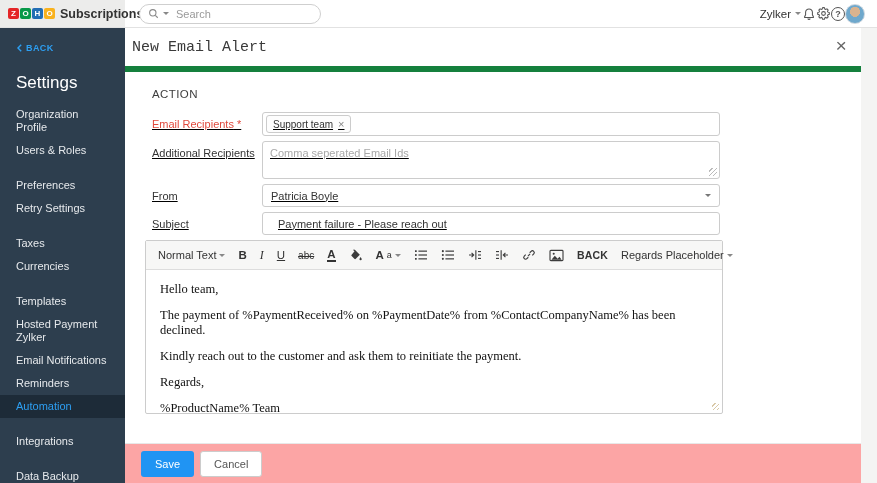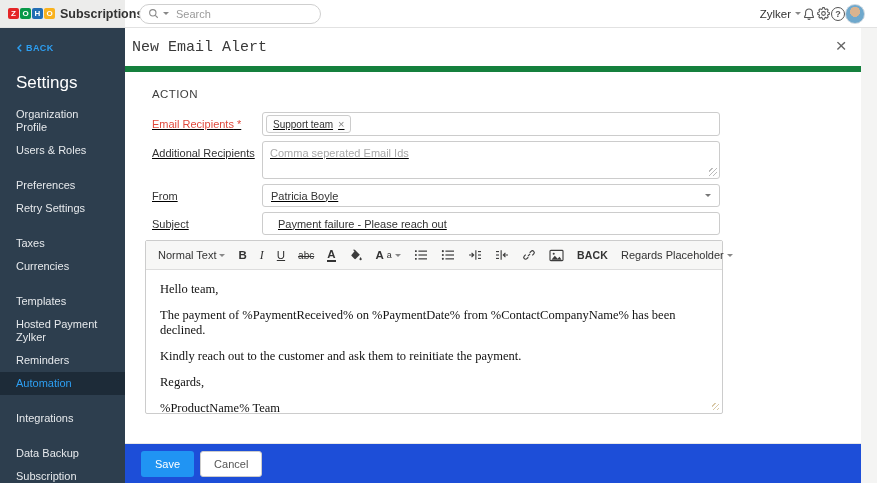--- a/index.html
+++ b/index.html
@@ -62,21 +62,21 @@
   .tb-strike { text-decoration:line-through; font-size:10px; }
   .tb-fontcolor { font-weight:bold; font-size:11.5px; border-bottom:2.5px solid #333; line-height:11px; }
   .tb-aa b { font-size:11.5px; } .tb-aa span.little { font-size:9px; }
   .tb-html { font-weight:bold; font-size:10.5px; letter-spacing:.2px; }
   .tb-insert { margin-left:auto; font-size:11px; }
   .ed-body { height:143px; padding:12px 14px; font-family:"Liberation Serif", serif; font-size:12.5px; color:#111; overflow:hidden; position:relative; }
   .ed-body p { margin-bottom:11px; }
   .ed-grip { position:absolute; right:3px; bottom:3px; width:7px; height:7px; background:repeating-linear-gradient(135deg, transparent 0 2px, #d9c9a8 2px 3px); }
 
   
-  .main-footer { position:absolute; left:0; right:0; bottom:0; height:40px; border-top:1px solid #e8e8e8; display:flex; align-items:center; padding-left:16px; gap:6px; background:#1d4ed8; }
+  .main-footer { position:absolute; left:0; right:0; bottom:0; height:40px; border-top:1px solid #e8e8e8; display:flex; align-items:center; padding-left:16px; gap:6px; background:#fca5a5; }
   .btn { font-size:11px; border-radius:3px; padding:6px 13px; cursor:pointer; border:1px solid transparent; }
   .btn-primary { background:#2094f3; color:#fff; }
   .btn-secondary { background:#fff; color:#555; border-color:#ccc; }
 
   svg { display:block; }
 </style>
 </head>
 <body>
 
 <div class="topbar">
@@ -132,20 +132,21 @@
   <div class="sb-title">Settings</div>
   <div id="sb-items">
       <div class="sb-item">Organization Profile</div>
       <div class="sb-item">Users &amp; Roles</div>
       <div class="sb-item gap">Preferences</div>
       <div class="sb-item">Retry Settings</div>
       <div class="sb-item gap">Taxes</div>
       <div class="sb-item">Currencies</div>
       <div class="sb-item gap">Templates</div>
       <div class="sb-item">Hosted Payment Zylker</div>
+      <div class="sb-item">Email Notifications</div>
       <div class="sb-item">Reminders</div>
       <div class="sb-item active">Automation</div>
       <div class="sb-item gap">Integrations</div>
       <div class="sb-item gap">Data Backup</div>
       <div class="sb-item">Subscription</div>
     </div>
 </div>
 
 <div class="main">
   <div class="main-header">

